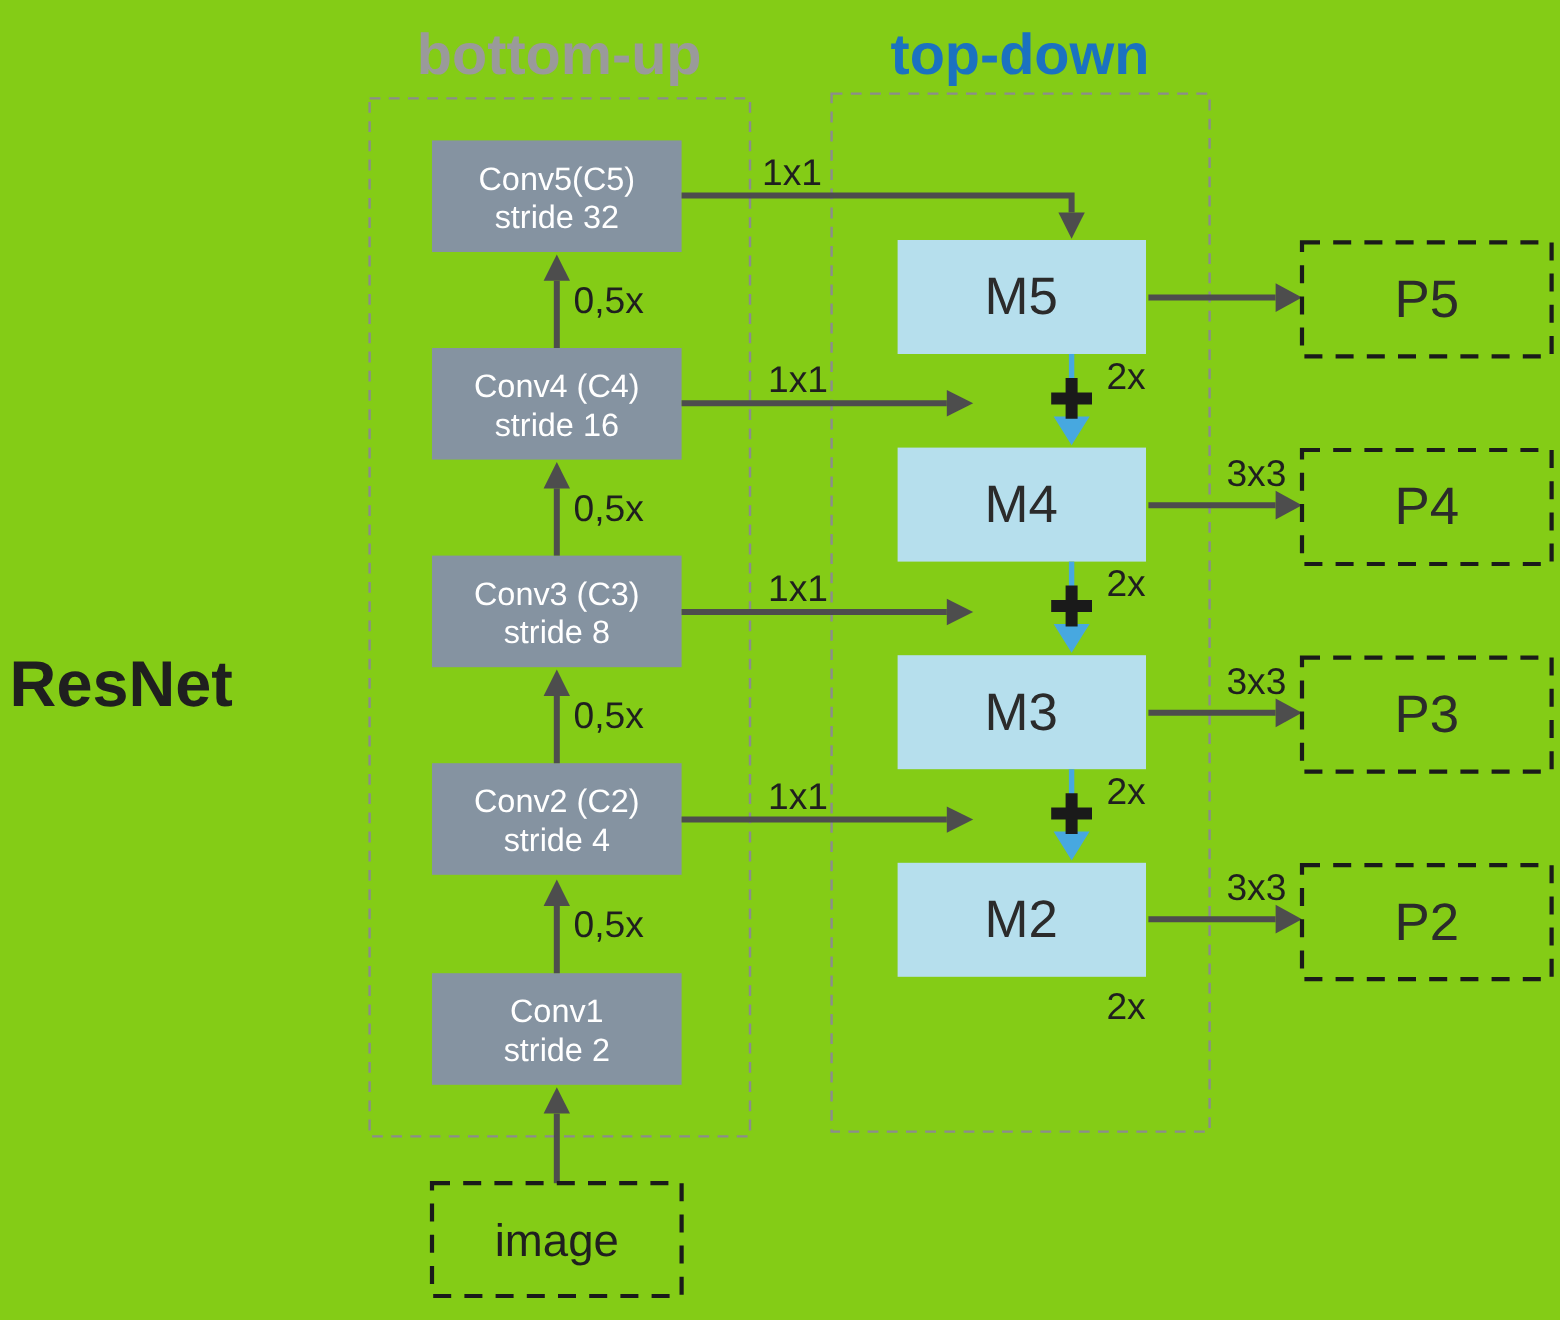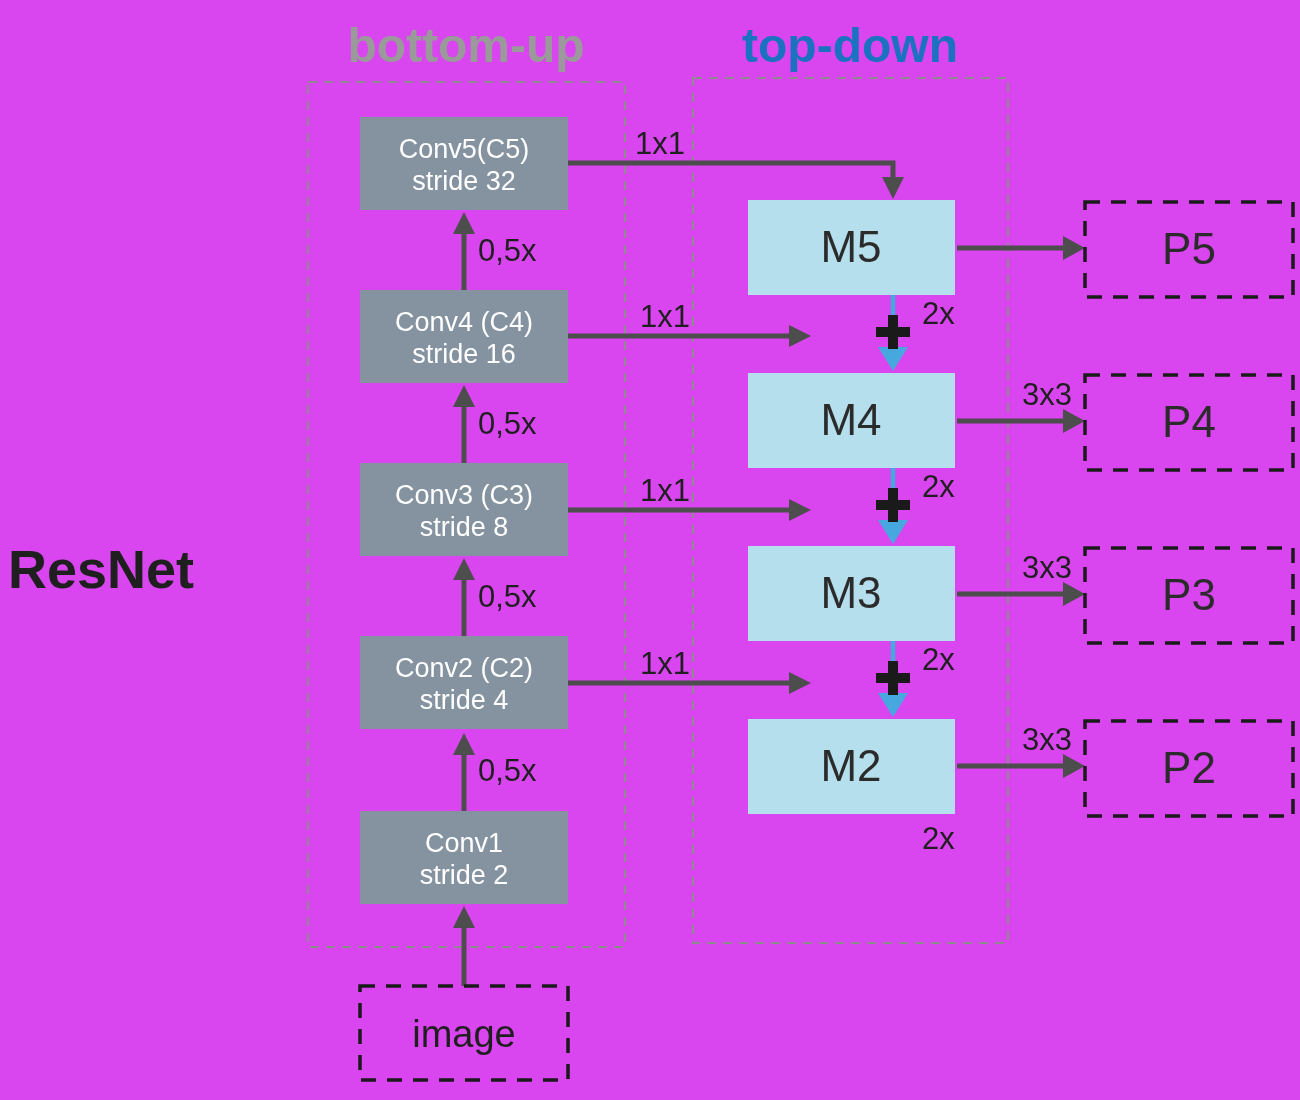--- a/index.html
+++ b/index.html
@@ -1,16 +1,16 @@
 <!DOCTYPE html>
 <html><head>
 <meta charset="utf-8">
 <style>
   html,body{margin:0;padding:0;background:#ffffff;}
-  .stage{position:relative;width:1300px;height:1100px;background:#d946ef;overflow:hidden;}
+  .stage{position:relative;width:1300px;height:1100px;background:#84cc16;overflow:hidden;}
   svg{display:block;}
   svg text{font-family:"Liberation Sans","DejaVu Sans",sans-serif;}
 
   .t-header{font-size:48px;font-weight:bold;text-anchor:middle;}
   .t-resnet{font-size:54px;font-weight:bold;fill:#1f1f1f;}
   .t-conv{font-size:27px;fill:#ffffff;text-anchor:middle;}
   .t-node{font-size:44px;fill:#2b2b2b;text-anchor:middle;}
   .t-image{font-size:38px;fill:#1f1f1f;text-anchor:middle;}
   .t-label{font-size:31px;fill:#1f1f1f;}
   .t-mid{text-anchor:middle;}

